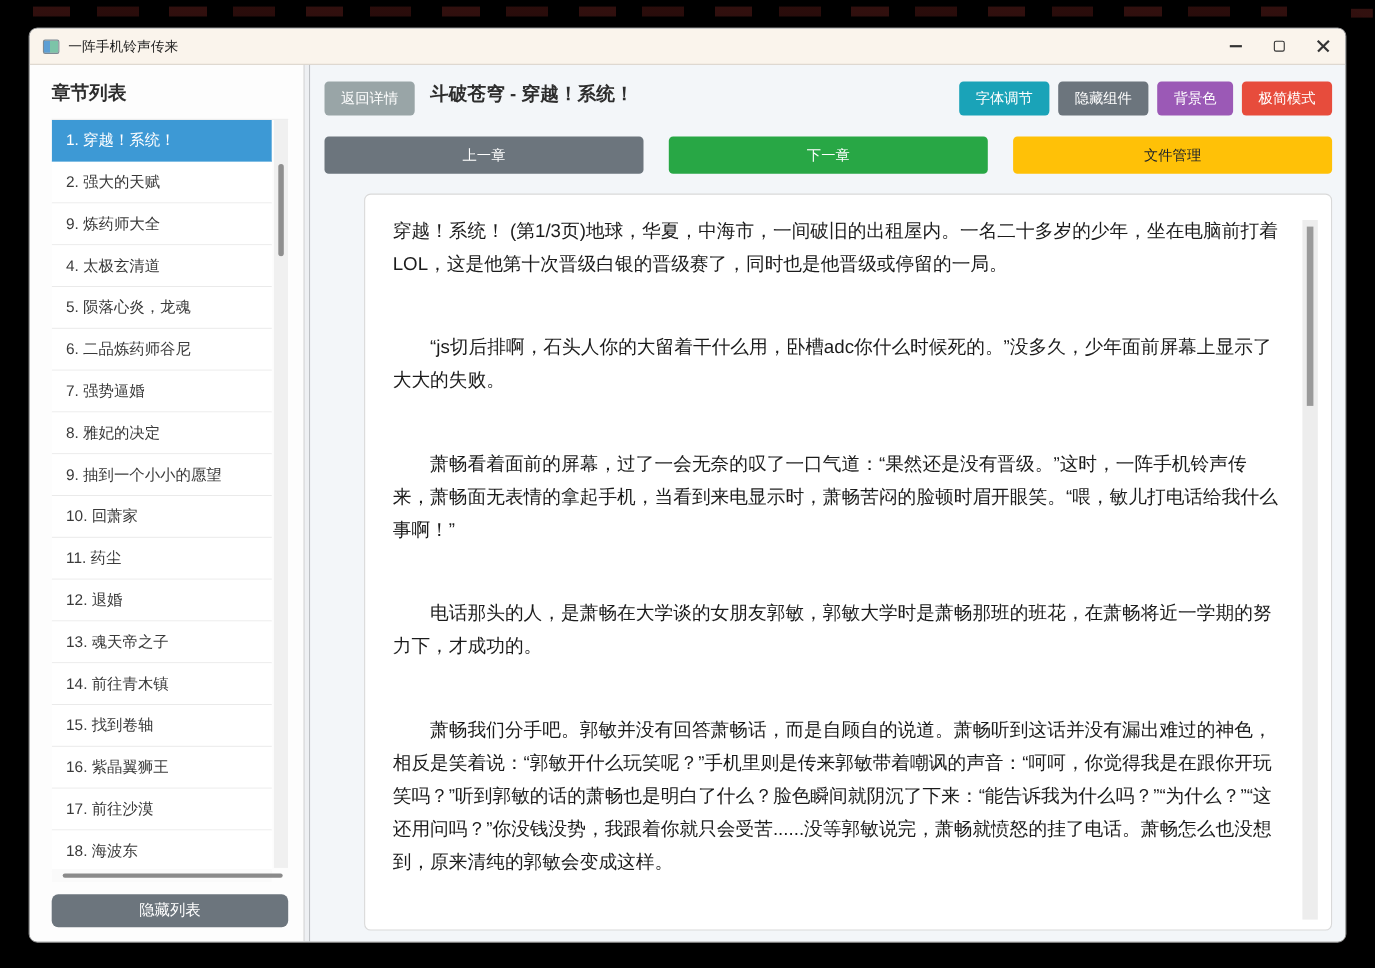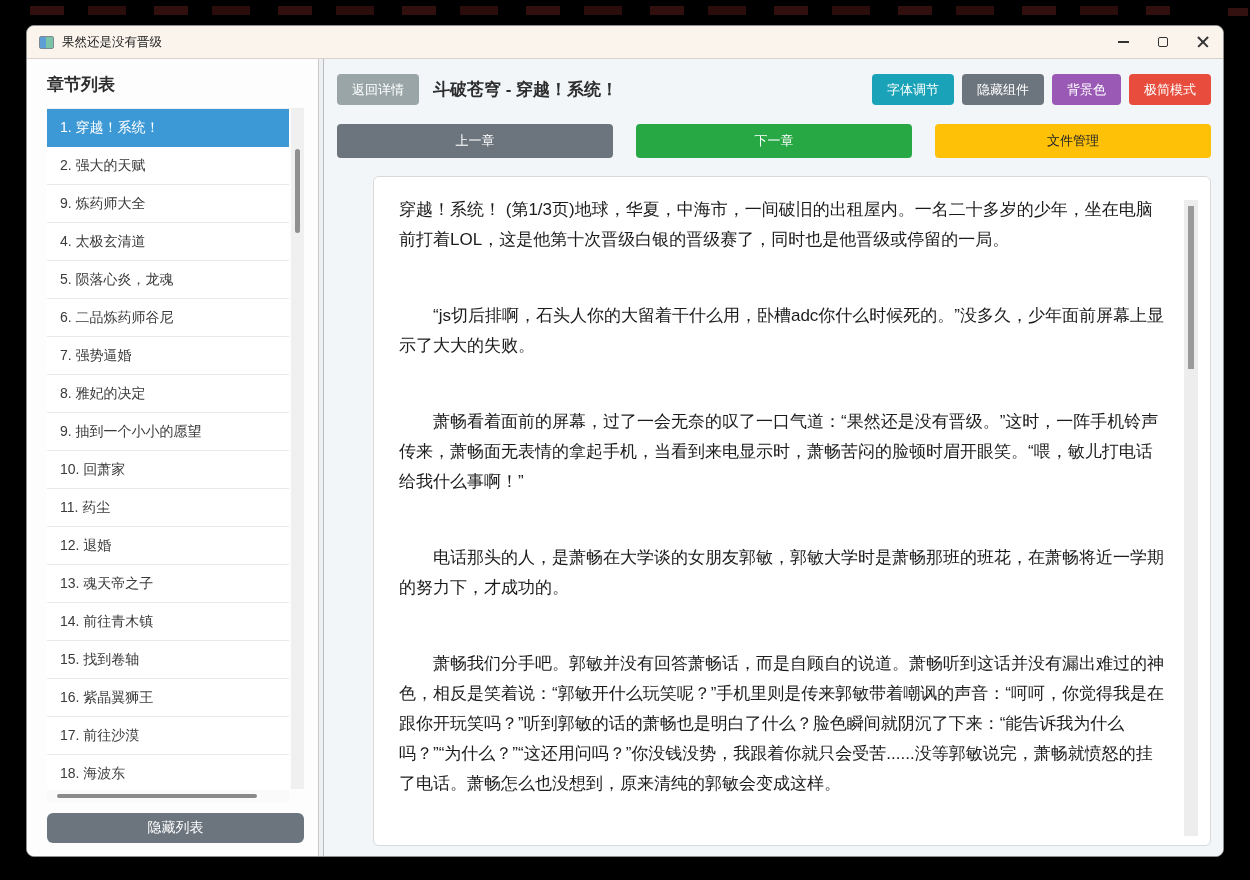--- a/index.html
+++ b/index.html
@@ -24,42 +24,42 @@
   .glyph-max { width:10px; height:10px; border:1.4px solid #333; border-radius:2px; }
   .glyph-close { position:relative; width:12px; height:12px; }
   .glyph-close::before,.glyph-close::after { content:""; position:absolute; left:-1px; top:5px; width:14px; height:1.6px; background:#333; }
   .glyph-close::before { transform:rotate(45deg); }
   .glyph-close::after { transform:rotate(-45deg); }
 
   
   .window-body { flex:1; display:flex; min-height:0; }
 
   
-  .sidebar { width:292px; background:#fdfdfd; border-right:1px solid #c9c9c9;
+  .sidebar { width:250px; background:#fdfdfd; border-right:1px solid #c9c9c9;
     display:flex; flex-direction:column; padding:10px 14px 13px 20px; }
   .sidebar-header { font-size:17px; font-weight:700; color:#2e2e2e; margin:4px 0 12px 0; }
   .chapter-list-box { position:relative; flex:1; overflow:hidden; border-top:1px solid #ededed;text-align:center; }
   .chapter-items { margin-right:15px; }
   .chapter-item { height:38px; display:flex; align-items:center; padding-left:13px;
     font-size:14px; color:#3a3a3a; background:#fff; border-bottom:1px solid #eaeaea; cursor:pointer; white-space:nowrap; }
   .chapter-item.selected { background:#3d99d5; color:#fff; border-bottom-color:#3d99d5; }
   .list-vtrack { position:absolute; right:0; top:0; bottom:13px; width:13px; background:#f0f0f0; }
   .list-vthumb { position:absolute; right:4px; top:40px; width:5px; height:84px; background:#8f8f8f; border-radius:3px; }
   .list-htrack { position:absolute; left:0; right:15px; bottom:0; height:12px; background:#fafafa; }
   .list-hthumb { position:absolute; left:10px; bottom:4px; width:200px; height:4px; background:#8a8a8a; border-radius:2px; }
   .hide-list-btn { margin-top:11px; height:30px; flex:0 0 auto; background:#6c757d; color:#fff;
     border:none; border-radius:6px; font-size:14px; cursor:pointer; width:100%;
     font-family:Liberation Serif, serif; }
 
   .splitter { width:5px; background:#eef0f3; border-right:1px solid #b9bcc0; cursor:col-resize; }
 
   
   .main-area { flex:1; background:#f3f6f9; display:flex; flex-direction:column; padding:15px 12px 10px 13px; min-width:0; }
 
-  .topbar { display:flex; align-items:center; height:31px; flex:0 0 auto; }
+  .topbar { display:flex; height:31px; flex:0 0 auto; }
   .btn { border:none; border-radius:4px; color:#fff; font-size:13px; height:31px;
     padding:0 15px; cursor:pointer; font-family:inherit; white-space:nowrap; }
   .back-btn { background:#99a5a7; }
   .chapter-title { font-size:17px; font-weight:700; color:#2d2d2d; margin-left:14px; }
   .toolbar { margin-left:auto; display:flex; gap:8px; }
 
   .navbar { display:flex; gap:23px; margin:19px 0 18px 0; flex:0 0 auto; }
   .nav-btn { flex:1; height:34px; border:none; border-radius:4px; color:#fff;
     font-size:13px; cursor:pointer; font-family:inherit; }
 
@@ -72,21 +72,21 @@
 </head>
 <body>
 
 <div class="desktop-artifact" style="left:30px; top:6px; width:1140px; height:9px;"></div>
 <div class="desktop-artifact" style="left:1228px; top:8px; width:20px; height:8px;"></div>
 
 <div class="app-window">
 
   <div class="titlebar">
     <div class="app-icon"></div>
-    <div class="titlebar-text">果然还是没有晋级</div>
+    <div class="titlebar-text">一阵手机铃声传来</div>
     <div class="win-controls">
       <div class="win-btn">
           <span class="glyph-min"></span>
         </div>
       <div class="win-btn">
           <span class="glyph-max"></span>
         </div>
       <div class="win-btn">
           <span class="glyph-close"></span>
         </div>

